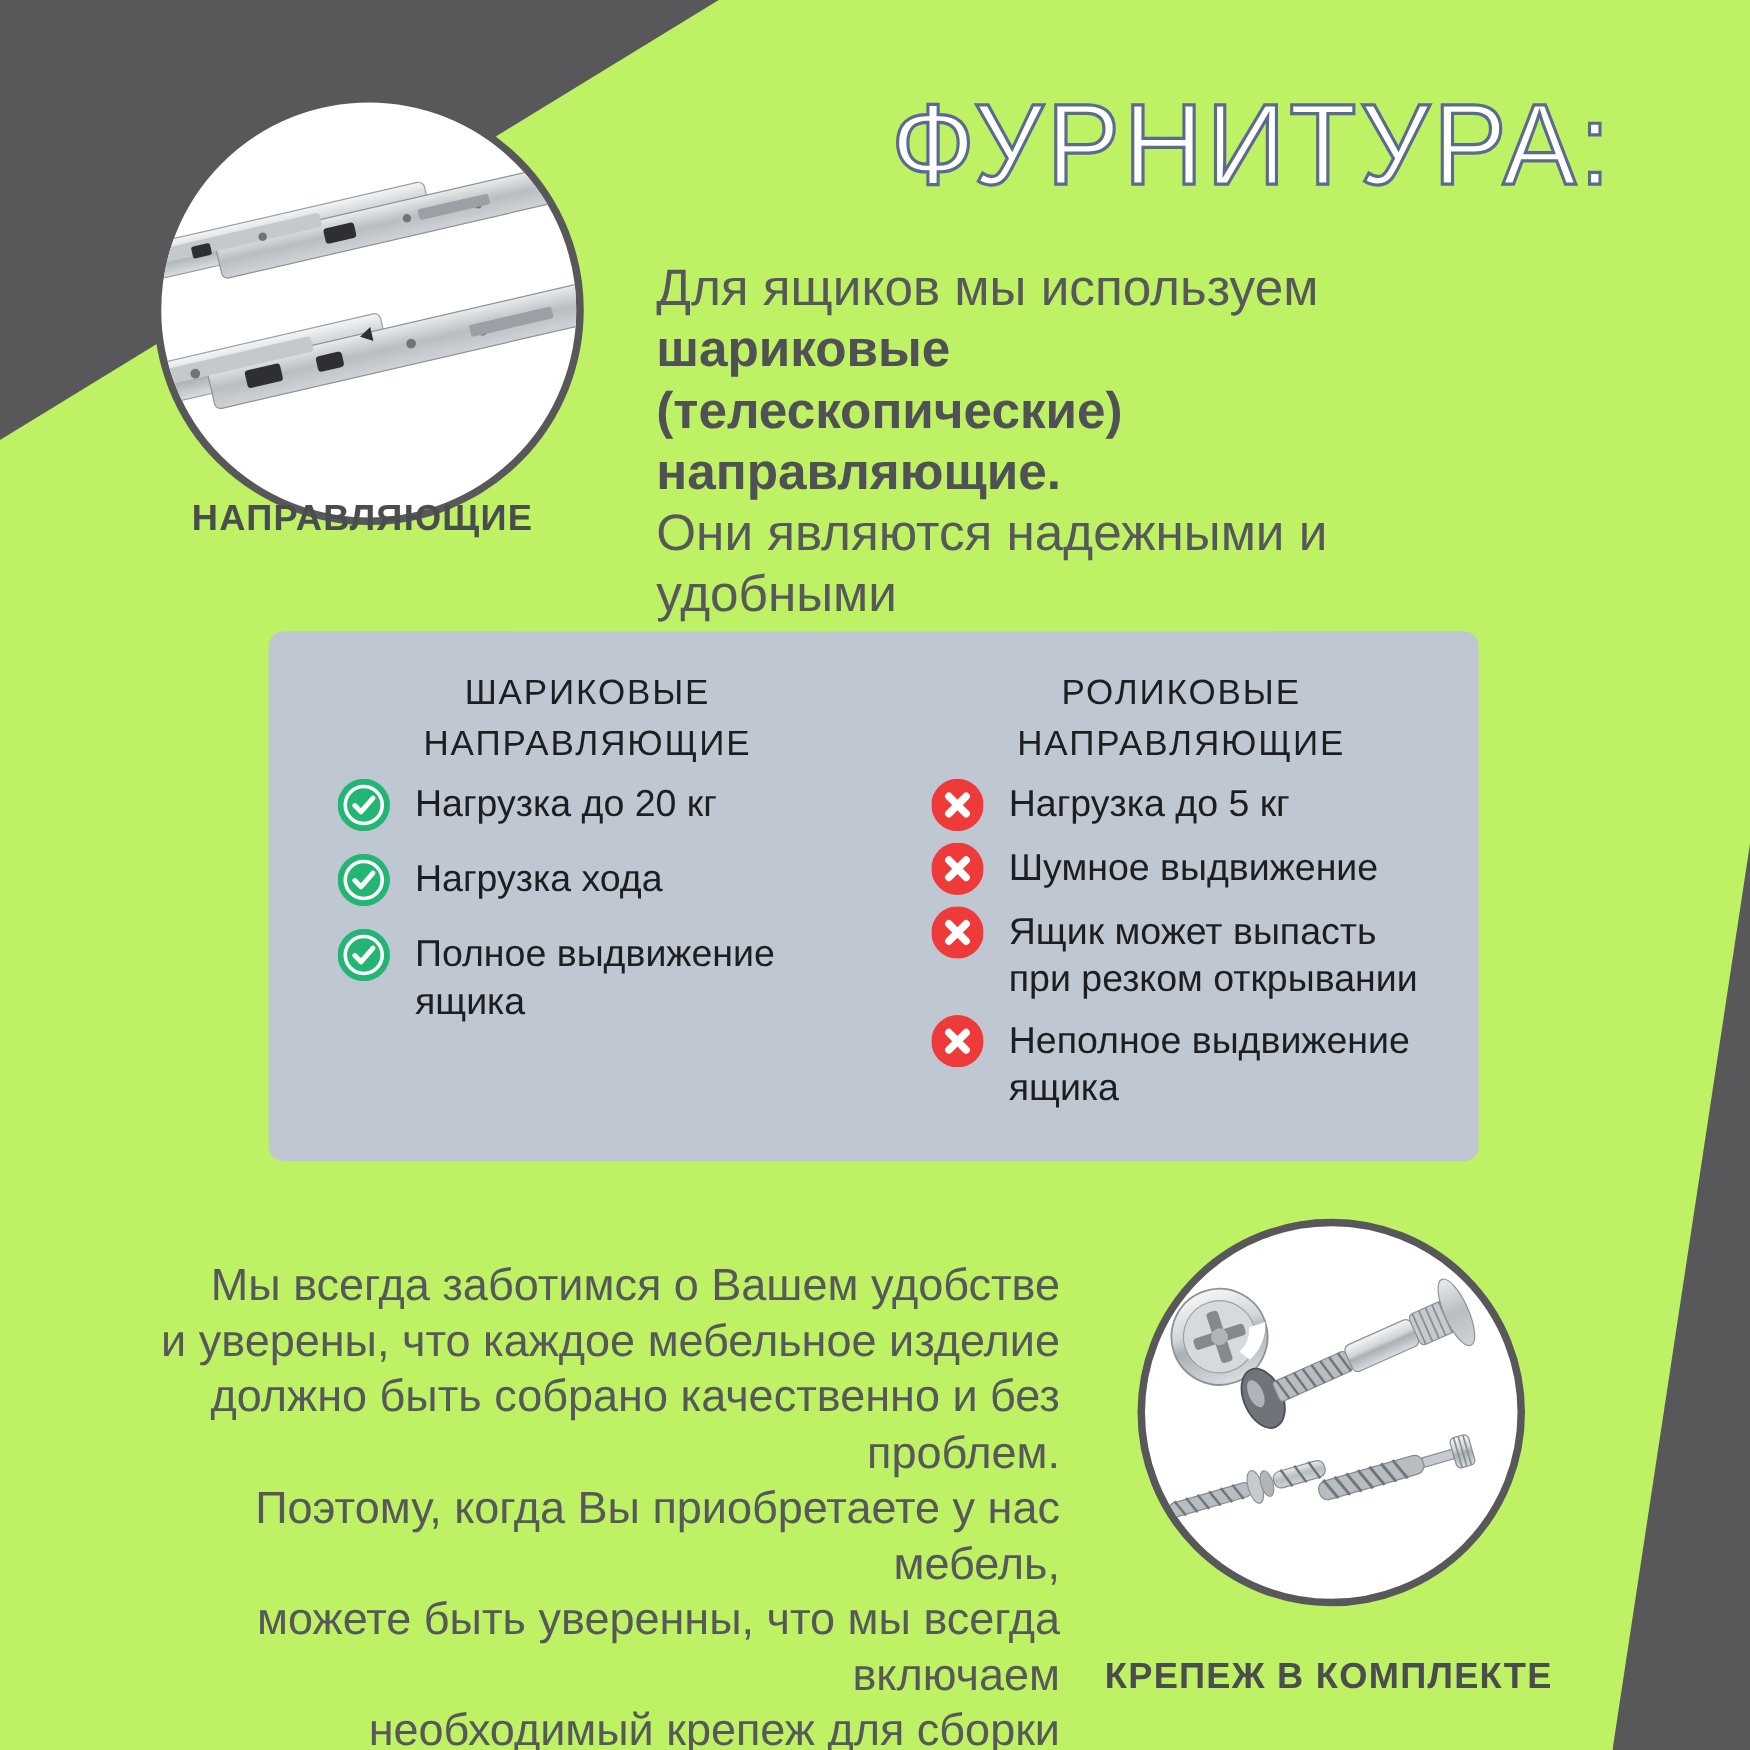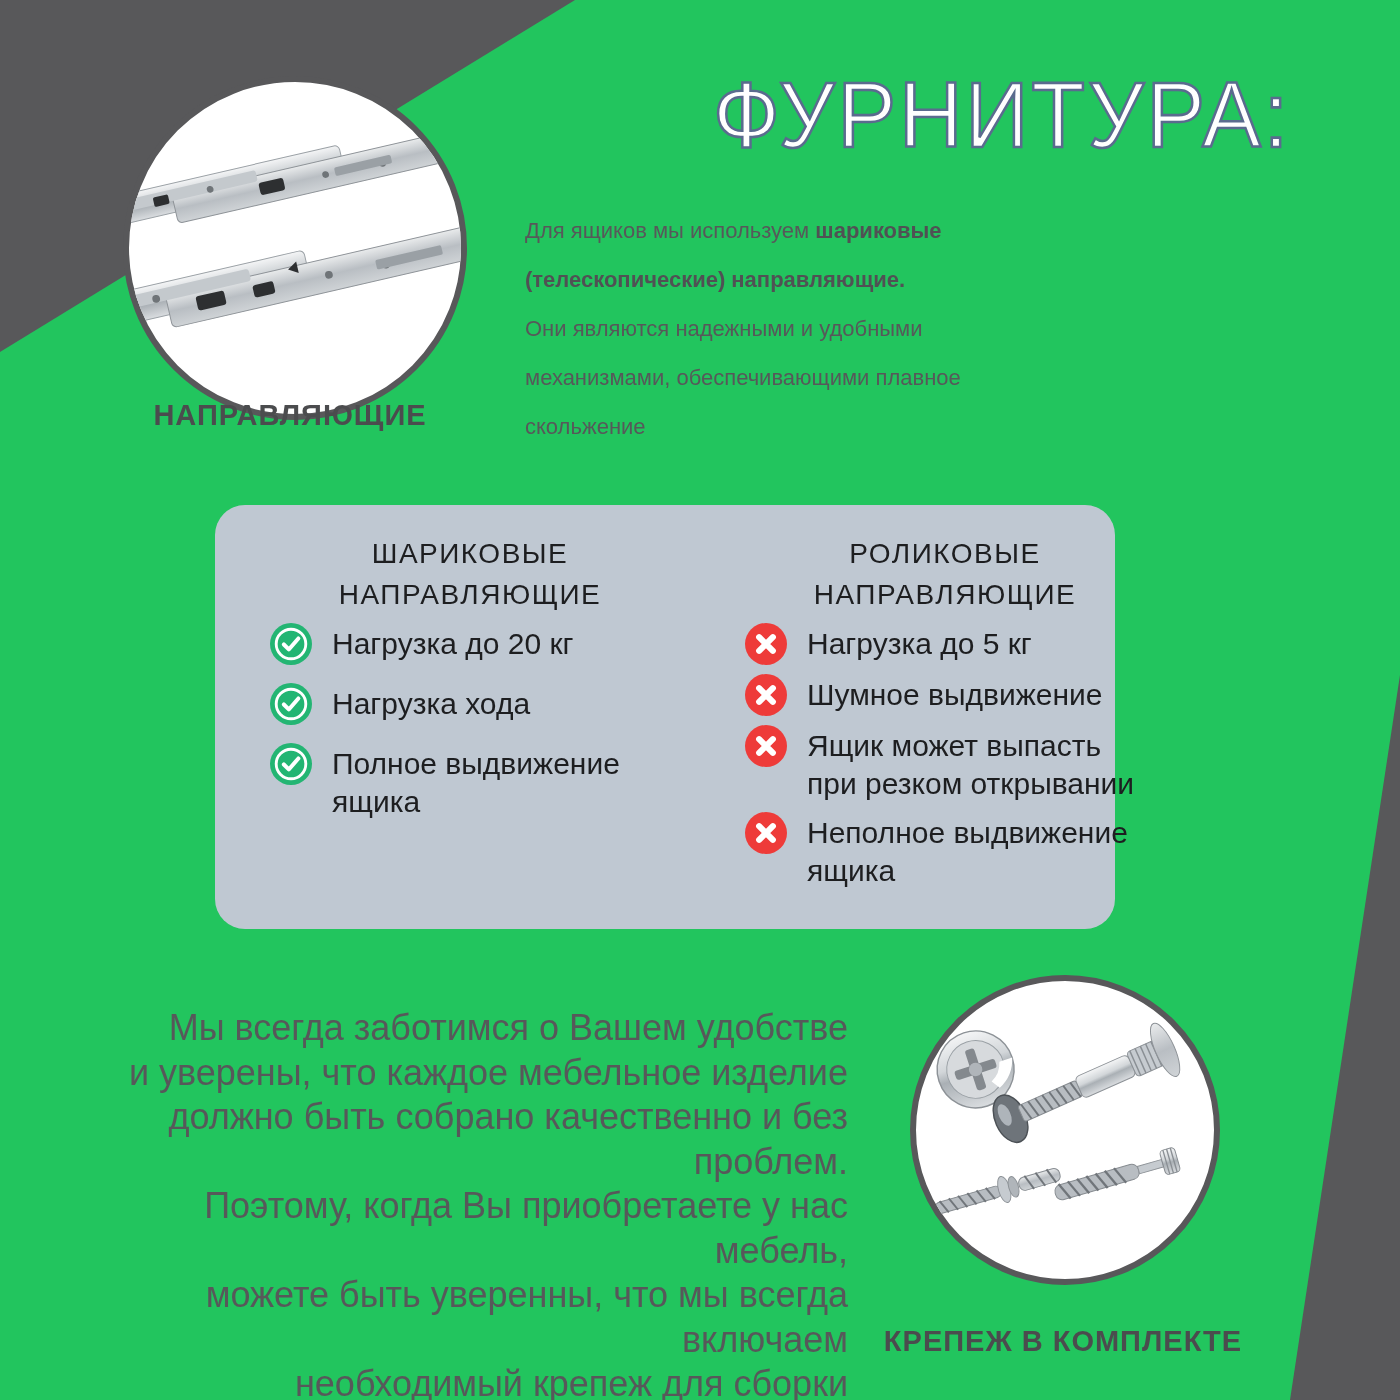--- a/index.html
+++ b/index.html
@@ -2,21 +2,21 @@
 <html style="--accent-dark: #58585a; --title-outline: #5a6b8e; --panel: #bfc8d2; --green: #23b573; --red: #ee3b39; --body-text: #57585a; --dark-text: #1d1e20; --caption-text: #4b4c4e;"><head>
 <meta charset="utf-8">
 <style>
   :root{
     --accent-dark:#58585a; --title-outline:#5a6b8e; --panel:#bfc8d2;
     --green:#23b573; --red:#ee3b39; --body-text:#57585a; --dark-text:#1d1e20; --caption-text:#4b4c4e;
   }
   *{margin:0;padding:0;box-sizing:border-box;}
   html,body{background:#fff;}
   body{font-family:"Liberation Sans","DejaVu Sans",sans-serif;}
-  .canvas{position:relative;width:1400px;height:1400px;background:#22c55e;overflow:hidden;margin:0 auto;}
+  .canvas{position:relative;width:1400px;height:1400px;background:#bef264;overflow:hidden;margin:0 auto;}
 
   
   .shape{position:absolute;inset:0;background:var(--accent-dark);}
   .shape.tl{clip-path:polygon(0px 0px,575px 0px,0px 352px);}
   .shape.br{clip-path:polygon(1400px 675px,1400px 1400px,1290px 1400px);}
 
   
   .title-svg{position:absolute;left:702px;top:40px;width:600px;height:160px;overflow:visible;}
   .title-svg text{font-family:"Liberation Sans","DejaVu Sans",sans-serif;font-size:92px;letter-spacing:3px;
     fill:#ffffff;stroke:var(--title-outline);stroke-width:2.6px;}
@@ -25,26 +25,26 @@
   .photo-circle{position:absolute;border-radius:50%;background:#fff;border:6px solid var(--accent-dark);overflow:hidden;}
   .photo-circle svg{display:block;width:100%;height:100%;}
   .circle-slides{left:123px;top:76px;width:344px;height:344px;}
   .circle-fasteners{left:910px;top:975px;width:310px;height:310px;}
 
   .caption{position:absolute;text-align:center;font-weight:bold;font-size:29px;letter-spacing:1px;color:var(--caption-text);}
   .caption-slides{left:90px;top:399px;width:400px;}
   .caption-fasteners{left:863px;top:1301px;width:400px;margin-top:24px;}
 
   
-  .intro{position:absolute;left:525px;top:206px;width:690px;font-size:22px;line-height:49px;
+  .intro{position:absolute;left:525px;top:206px;width:690px;font-size:41px;line-height:49px;
     color:var(--body-text);white-space:pre-line;}
   .intro .b{font-weight:bold;color:#505154;}
 
   
-  .compare-box{position:absolute;left:215px;top:505px;width:900px;height:424px;background:var(--panel);border-radius:30px;}
+  .compare-box{position:absolute;left:215px;top:505px;width:968px;height:424px;background:var(--panel);border-radius:12px;}
   .col{position:absolute;top:28px;width:420px;}
   .col.ball{left:45px;}
   .col.roller{left:520px;}
   .col-header{font-size:28px;line-height:41px;font-weight:normal;text-align:center;color:var(--dark-text);
     letter-spacing:1.5px;white-space:pre-line;}
   .items{margin-top:10px;padding-left:10px;display:flex;flex-direction:column;gap:20px;}
   .col.roller .items{gap:11px;}
   .item{display:flex;align-items:flex-start;gap:20px;}
   .badge{width:42px;height:42px;flex:0 0 42px;margin-top:-2px;}
   .item-text{font-size:30px;line-height:38px;color:var(--dark-text);white-space:pre-line;}

